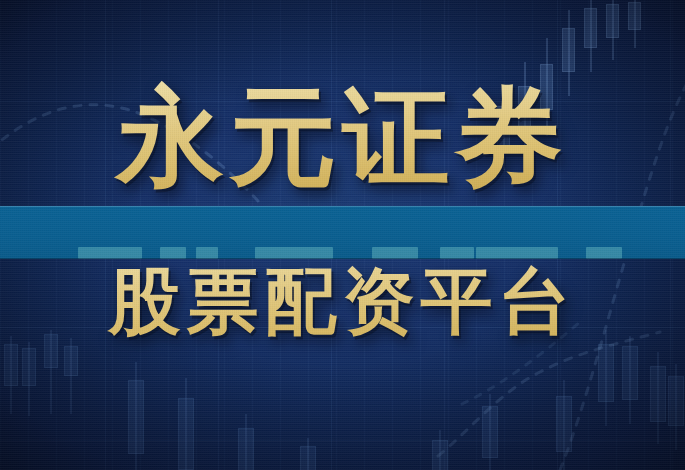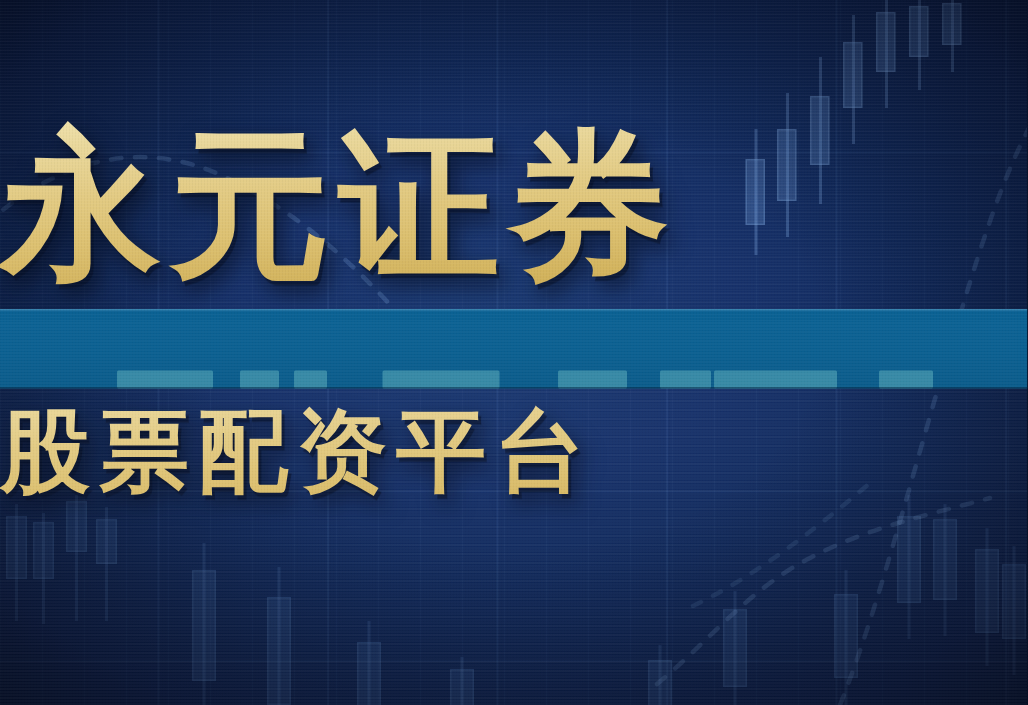--- a/index.html
+++ b/index.html
@@ -83,21 +83,21 @@
 
   
   .trend { position: absolute; inset: 0; }
   .trend svg { width: 100%; height: 100%; display: block; }
 
   
   .gold-line {
     position: absolute;
     left: 0;
     width: 685px;
-    text-align: left;
+    text-align: center;
     font-weight: 700;
     letter-spacing: 6px;
     white-space: nowrap;
     background-image: linear-gradient(178deg,
         #efe2ad 0%, #e9d79a 16%, #e2ca82 40%,
         #dcc070 62%, #d3b45e 82%, #c9a84f 100%);
     -webkit-background-clip: text;
     background-clip: text;
     color: transparent;
     -webkit-text-fill-color: transparent;
@@ -105,21 +105,21 @@
       drop-shadow(2px 3px 0 rgba(8,16,38,0.55))
       drop-shadow(4px 6px 7px rgba(4,9,24,0.6));
   }
   #gold-line-1 {
     top: 78px;
     font-size: 107px;
     line-height: 118px;
   }
   #gold-line-2 {
     top: 250px;
-    font-size: 60px;
+    font-size: 72px;
     line-height: 102px;
   }
 
   
   #overlay-band {
     position: absolute;
     left: 0;
     top: 206px;
     width: 685px;
     height: 53px;

